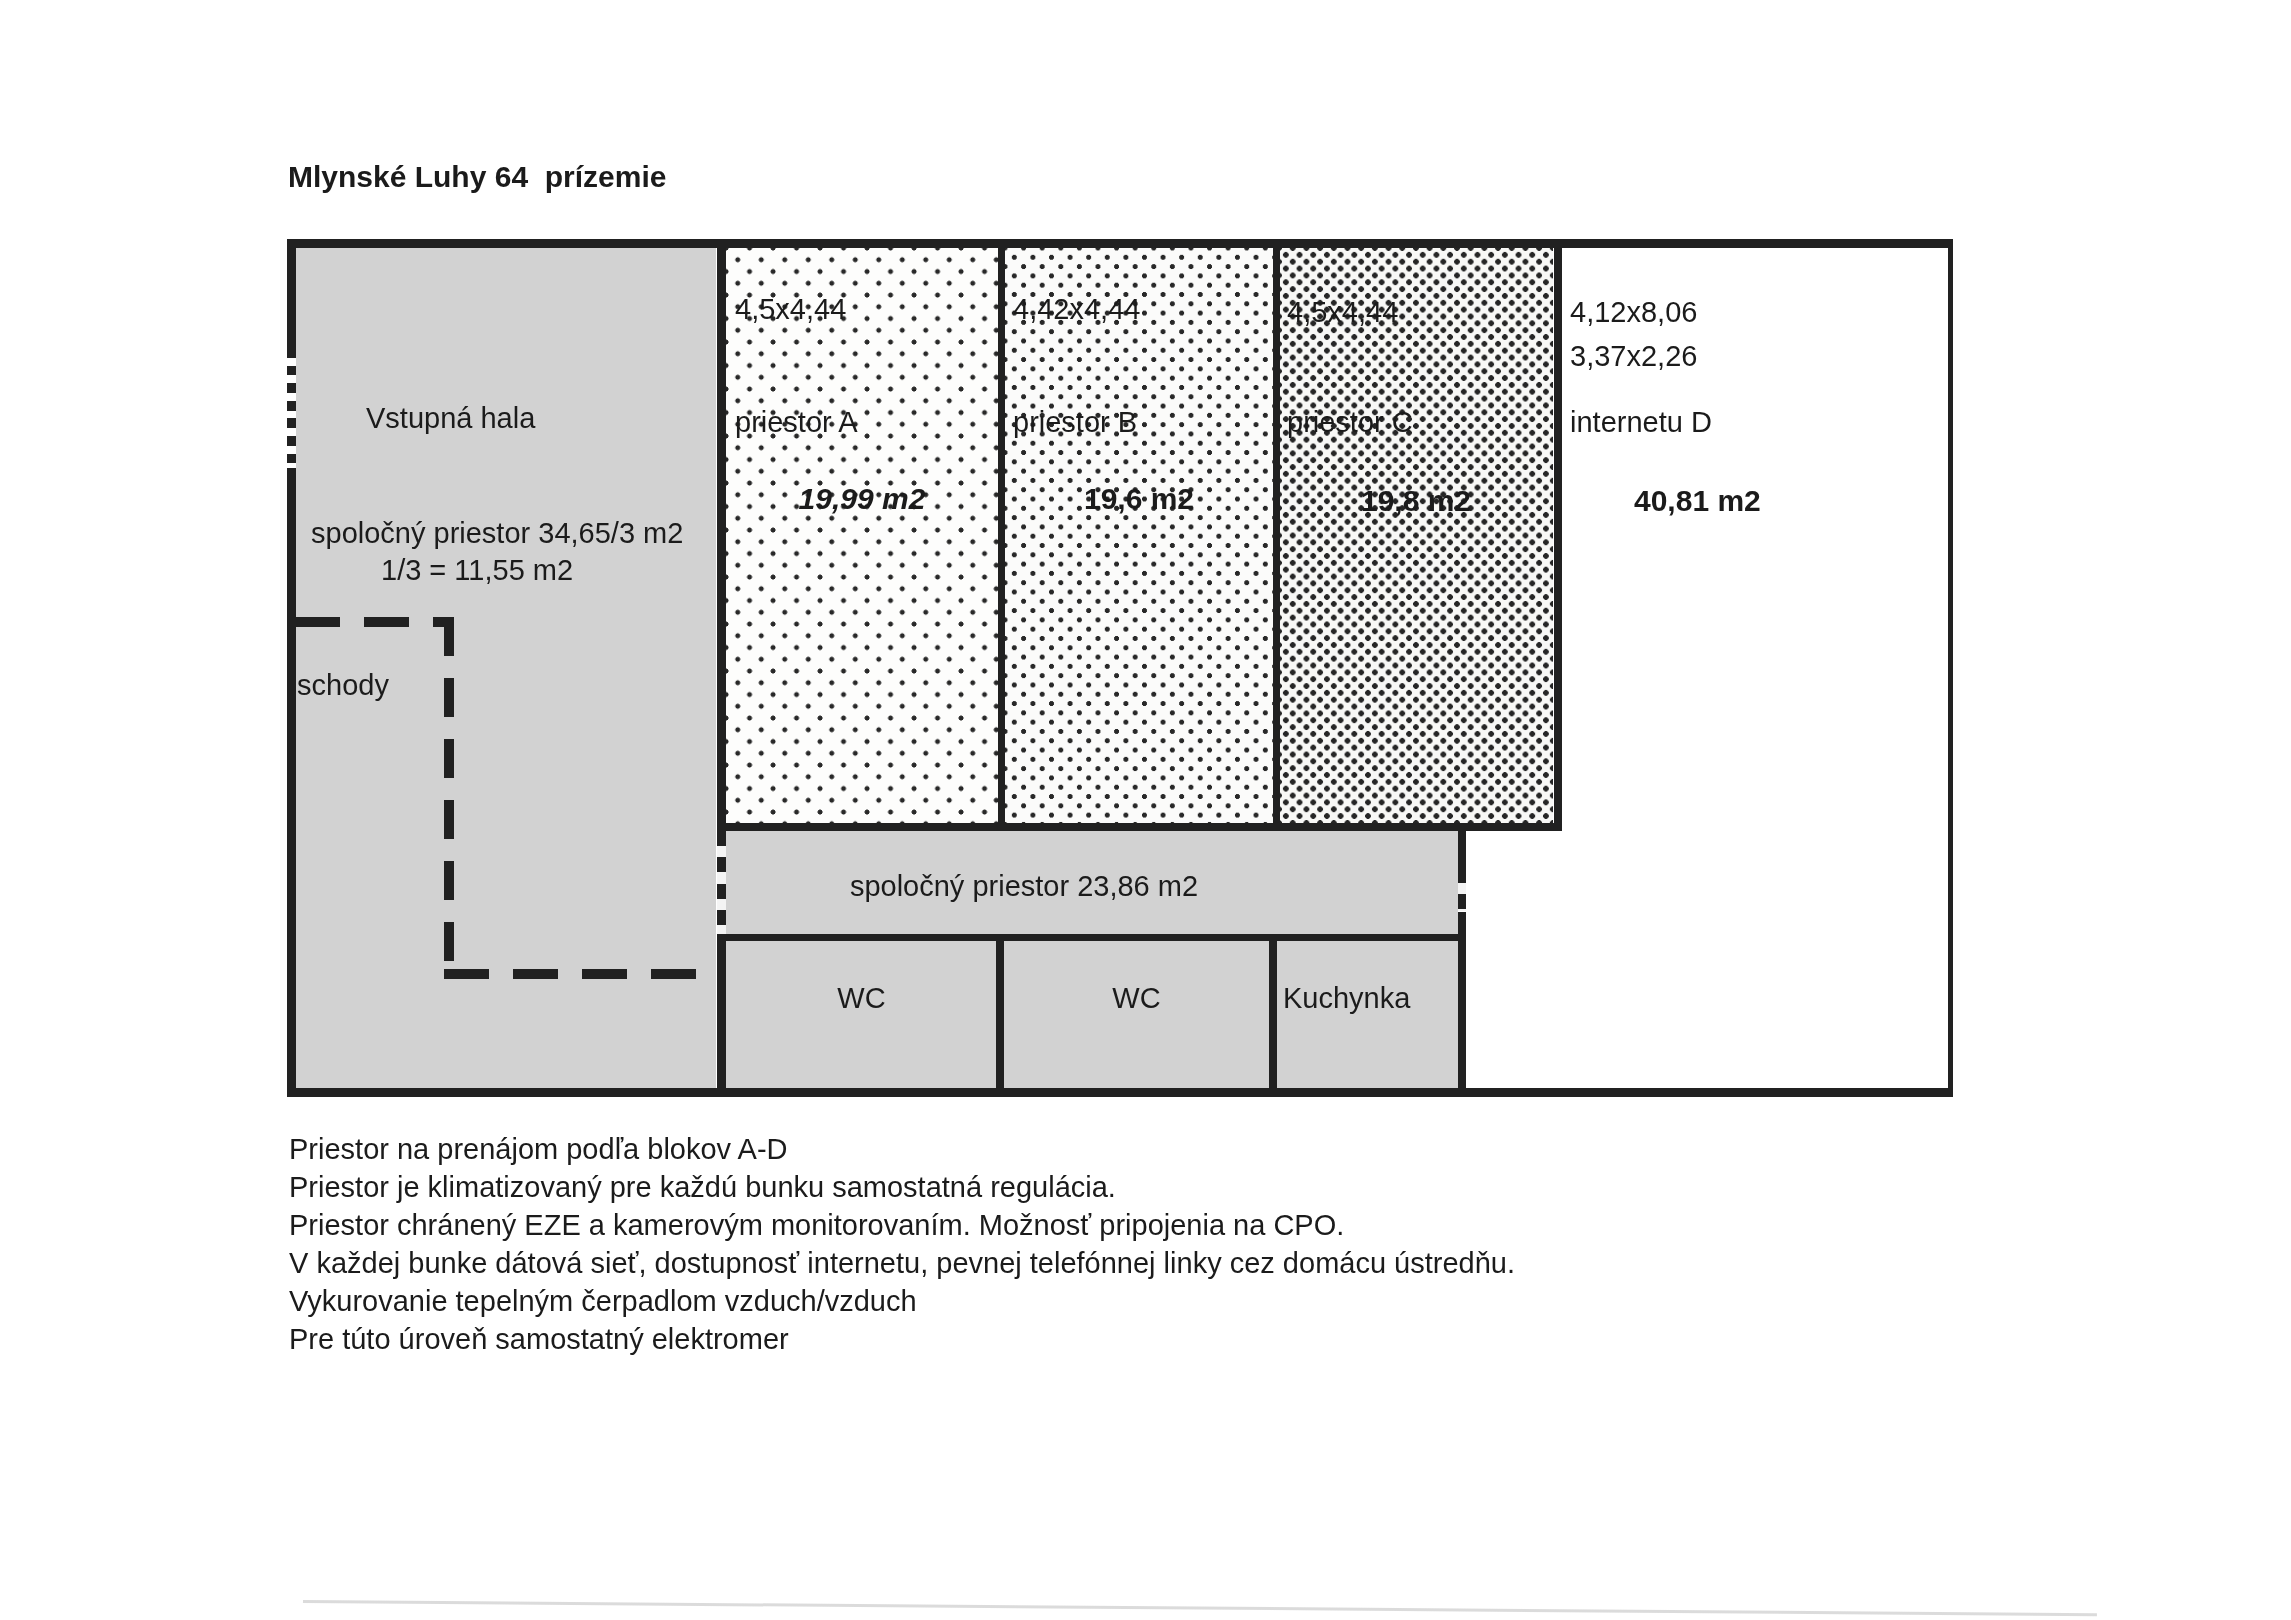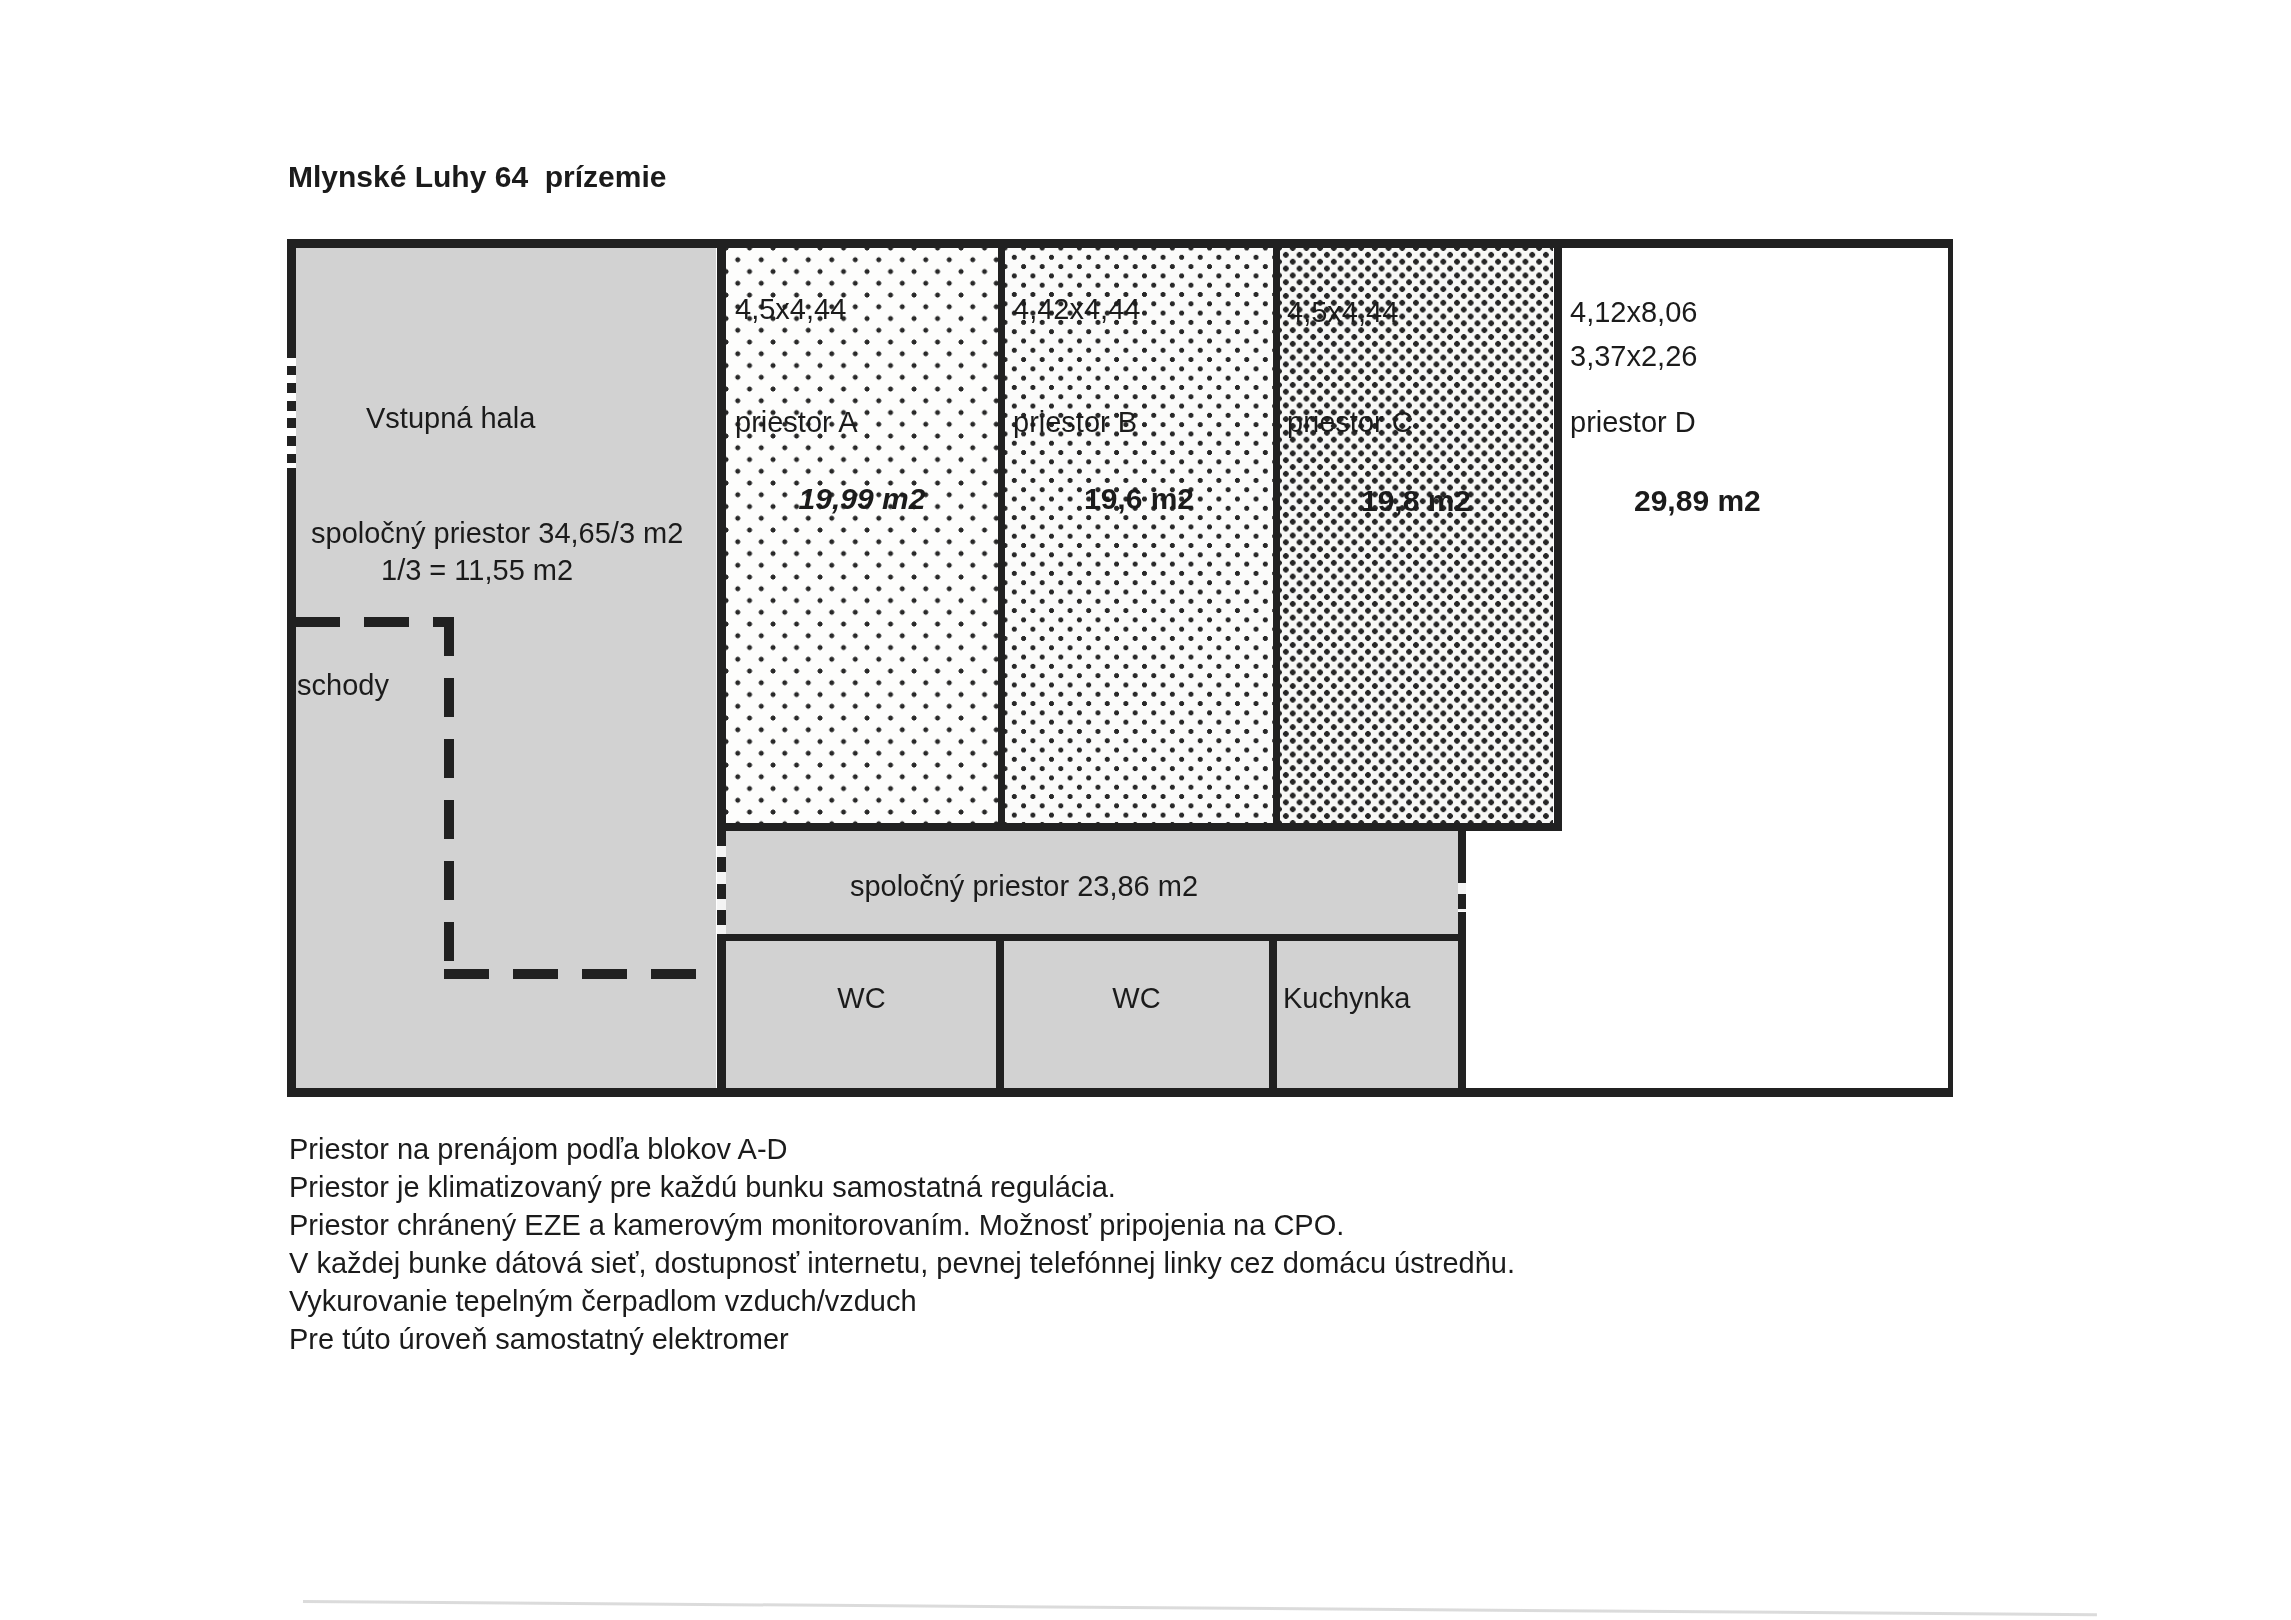--- a/index.html
+++ b/index.html
@@ -87,22 +87,22 @@
   <div class="lbl" style="left:996px;top:291px;">4,42x4,44</div>
   <div class="lbl" style="left:996px;top:404px;">priestor B</div>
   <div class="lbl-b ctr" style="left:988px;top:480px;width:268px;">19,6 m2</div>
 
   <div class="lbl" style="left:1270px;top:294px;">4,5x4,44</div>
   <div class="lbl" style="left:1270px;top:404px;">priestor C</div>
   <div class="lbl-b ctr" style="left:1262px;top:482px;width:274px;">19,8 m2</div>
 
   <div class="lbl" style="left:1553px;top:294px;text-align:right;">4,12x8,06</div>
   <div class="lbl" style="left:1553px;top:338px;">3,37x2,26</div>
-  <div class="lbl" style="left:1553px;top:404px;">priestor D</div>
-  <div class="lbl-b" style="left:1617px;top:482px;">29,89 m2</div>
+  <div class="lbl" style="left:1553px;top:404px;">internetu D</div>
+  <div class="lbl-b" style="left:1617px;top:482px;">40,81 m2</div>
 
   <div class="lbl ctr" style="left:709px;top:868px;width:596px;">spoločný priestor 23,86 m2</div>
 
   <div class="lbl ctr" style="left:709px;top:980px;width:271px;">WC</div>
   <div class="lbl ctr" style="left:987px;top:980px;width:265px;">WC</div>
   <div class="lbl" style="left:1266px;top:980px;">Kuchynka</div>
 
   <div class="notes" style="left:272px;top:1130px;">
     <div>Priestor na prenájom podľa blokov A-D</div>
     <div>Priestor je klimatizovaný pre každú bunku samostatná regulácia.</div>

